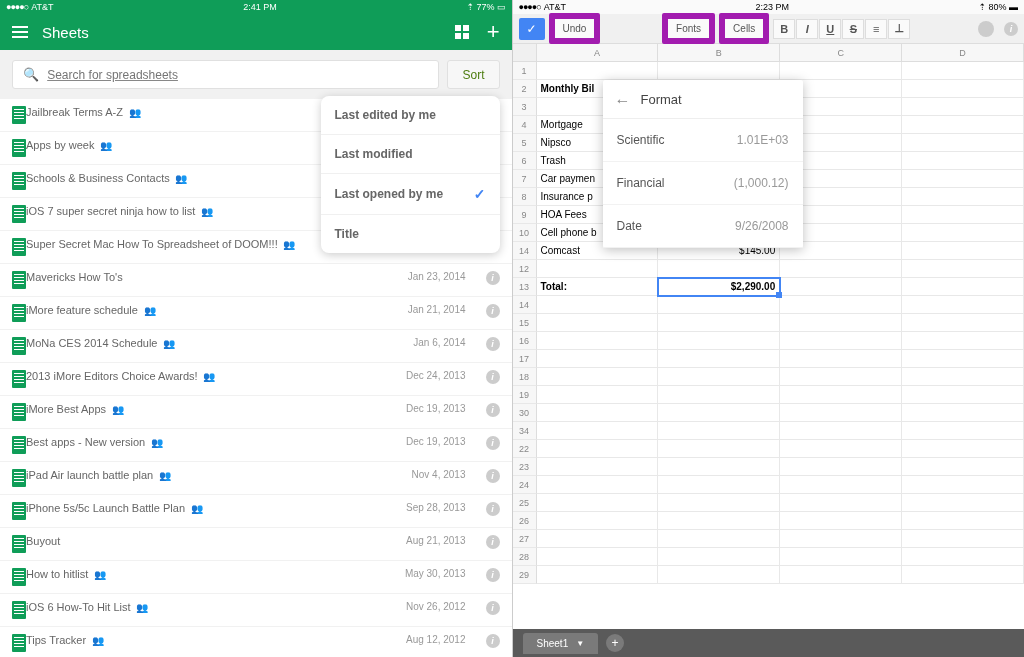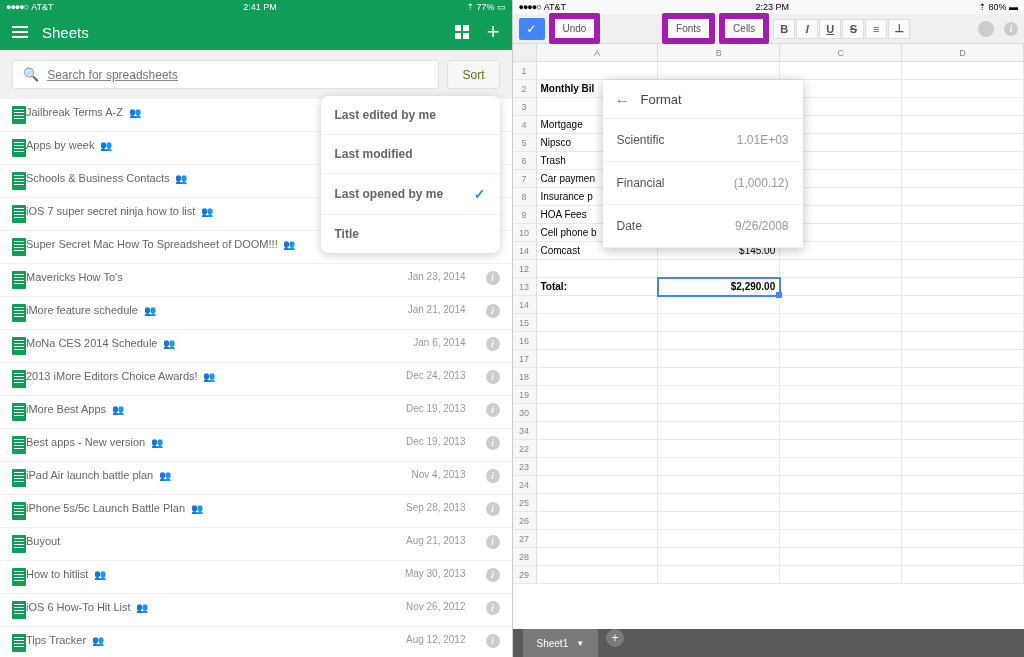--- a/index.html
+++ b/index.html
@@ -66,21 +66,21 @@
 .cell.right { justify-content: flex-end; }
 .cell.selected { outline: 2px solid #4285f4; outline-offset: -1px; position: relative; }
 .cell.selected::after { content: ""; position: absolute; right: -3px; bottom: -3px; width: 6px; height: 6px; background: #4285f4; }
 
 .format-popover { position: absolute; top: 36px; left: 90px; width: 200px; background: #fff; box-shadow: 0 2px 12px rgba(0,0,0,.25); border-radius: 2px; z-index: 20; }
 .format-head { padding: 10px 12px; display: flex; align-items: center; gap: 10px; border-bottom: 1px solid #eee; font-size: 13px; color: #444; }
 .back-arrow { font-size: 16px; color: #888; }
 .format-item { padding: 14px 14px; display: flex; justify-content: space-between; font-size: 12px; color: #555; border-bottom: 1px solid #f2f2f2; }
 .format-val { color: #999; }
 
-.sheet-tabs { height: 28px; background: #5a5a5a; display: flex; padding: 0 10px; gap: 8px; }
+.sheet-tabs { height: 28px; background: #5a5a5a; display: flex; align-items: center; padding: 0 10px; gap: 8px; }
 .sheet-tab { background: #7a7a7a; color: #fff; font-size: 10px; padding: 5px 14px; border-radius: 3px 3px 0 0; display: flex; align-items: center; gap: 8px; }
 .tab-dd { font-size: 8px; }
 .add-tab { width: 18px; height: 18px; border-radius: 50%; background: #7a7a7a; color: #fff; display: flex; align-items: center; justify-content: center; font-size: 12px; }
 </style>
 </head>
 <body>
 
 <div class="pane left">
   <div class="status-bar green">
     <div class="status-left">

